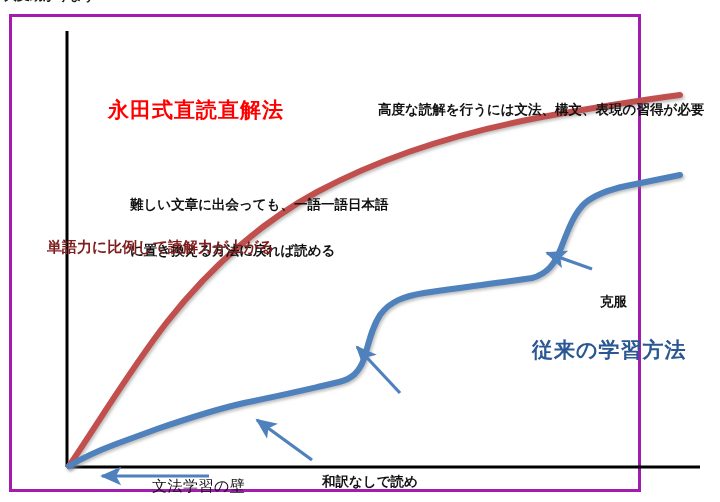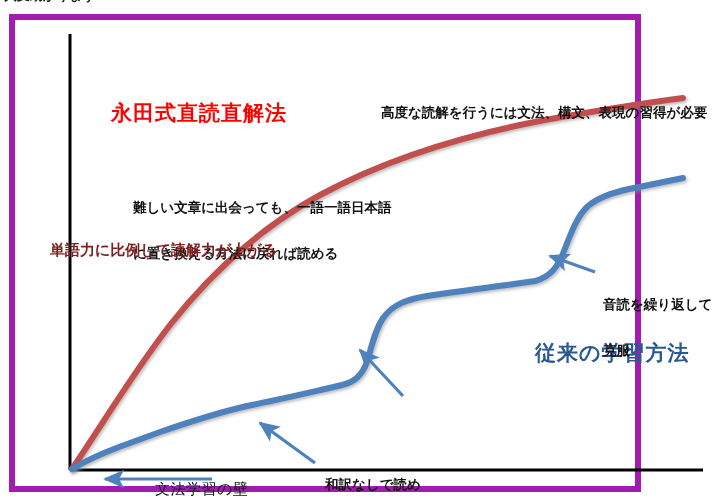--- a/index.html
+++ b/index.html
@@ -28,21 +28,21 @@
     line-height: 14px;
   }
 
   
   #chart-frame {
     position: absolute;
     left: 9px;
     top: 14px;
     width: 632px;
     height: 478px;
-    border: 6px solid #a21caf;
+    border: 3px solid #a21caf;
     background: #ffffff;
     box-sizing: border-box;
   }
 
   #chart-svg {
     position: absolute;
     left: 0;
     top: 0;
     width: 700px;
     height: 478px;
@@ -200,21 +200,20 @@
   <div class="lbl" id="label-difficult">
     <div>難しい文章に出会っても、一語一語日本語</div>
     <div>に置き換える方法に戻れば読める</div>
   </div>
 
   <div class="lbl" id="label-vocab">単語力に比例して読解力が上がる</div>
 
   <div class="lbl" id="label-traditional">従来の学習方法</div>
 
   <div class="lbl" id="label-ondoku">
-    <div>音読を繰り返して</div>
     <div>克服</div>
   </div>
 
   <div class="lbl" id="label-eibun">
   </div>
 
   <div class="lbl" id="label-wayaku">
     <div>和訳なしで読め</div>
     
   </div>

